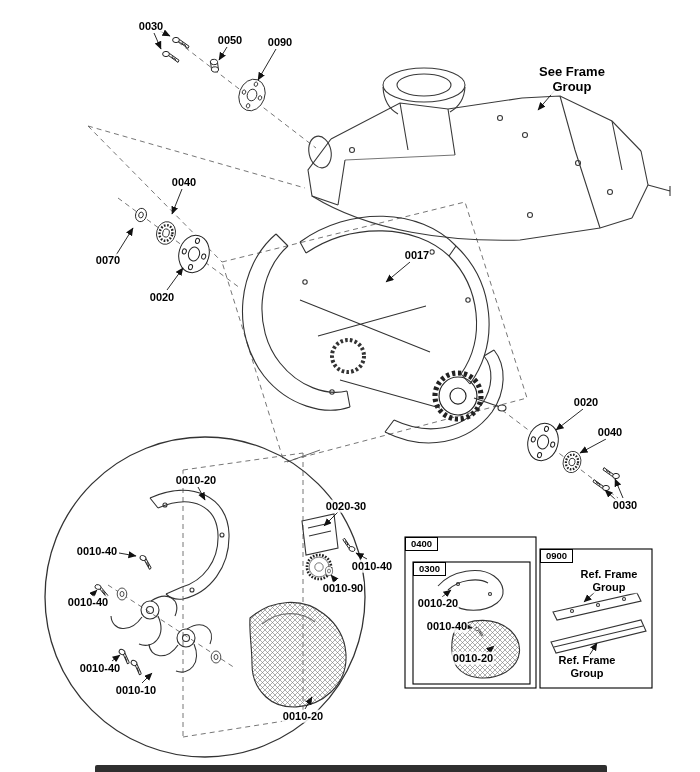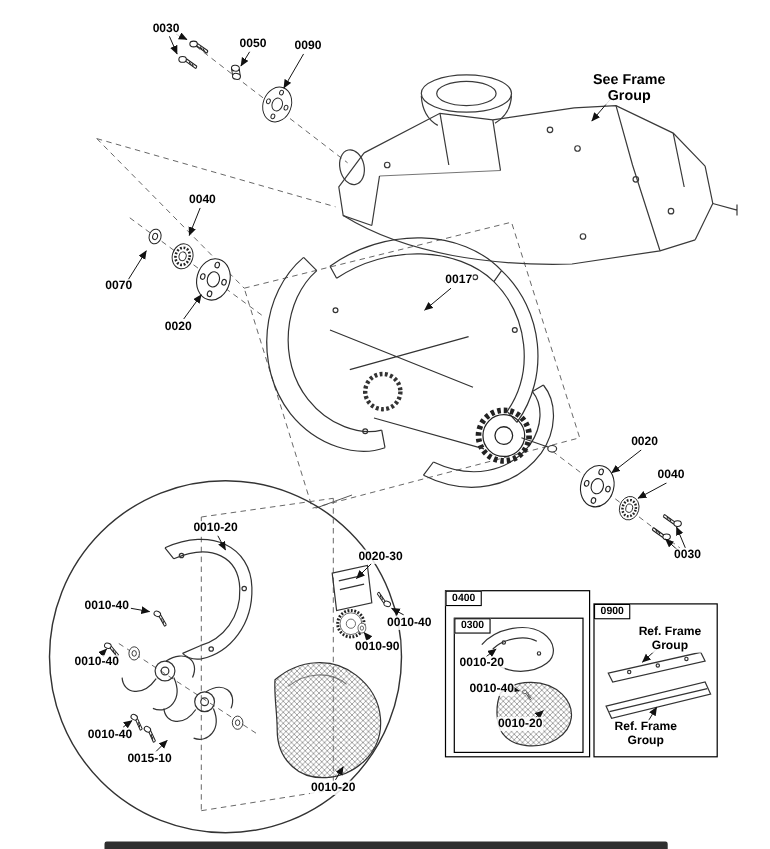--- a/index.html
+++ b/index.html
@@ -256,21 +256,21 @@
   <span class="callout" style="left:610px;top:432px">0040</span>
   <span class="callout" style="left:625px;top:505px">0030</span>
 
   <span class="callout" style="left:196px;top:480px">0010-20</span>
   <span class="callout" style="left:97px;top:551px">0010-40</span>
   <span class="callout" style="left:346px;top:506px">0020-30</span>
   <span class="callout" style="left:372px;top:566px">0010-40</span>
   <span class="callout" style="left:343px;top:588px">0010-90</span>
   <span class="callout" style="left:88px;top:602px">0010-40</span>
   <span class="callout" style="left:100px;top:668px">0010-40</span>
-  <span class="callout" style="left:136px;top:690px">0015-10</span>
+  <span class="callout" style="left:136px;top:690px">0010-10</span>
   <span class="callout" style="left:303px;top:716px">0010-20</span>
 
   <span class="boxlabel" style="left:405px;top:537px">0400</span>
   <span class="boxlabel" style="left:413px;top:562px">0300</span>
   <span class="callout" style="left:438px;top:603px">0010-20</span>
   <span class="callout" style="left:447px;top:626px">0010-40</span>
   <span class="callout" style="left:473px;top:658px">0010-20</span>
 
   <span class="boxlabel" style="left:540px;top:549px">0900</span>
   <span class="callout" style="left:609px;top:581px">Ref. Frame

